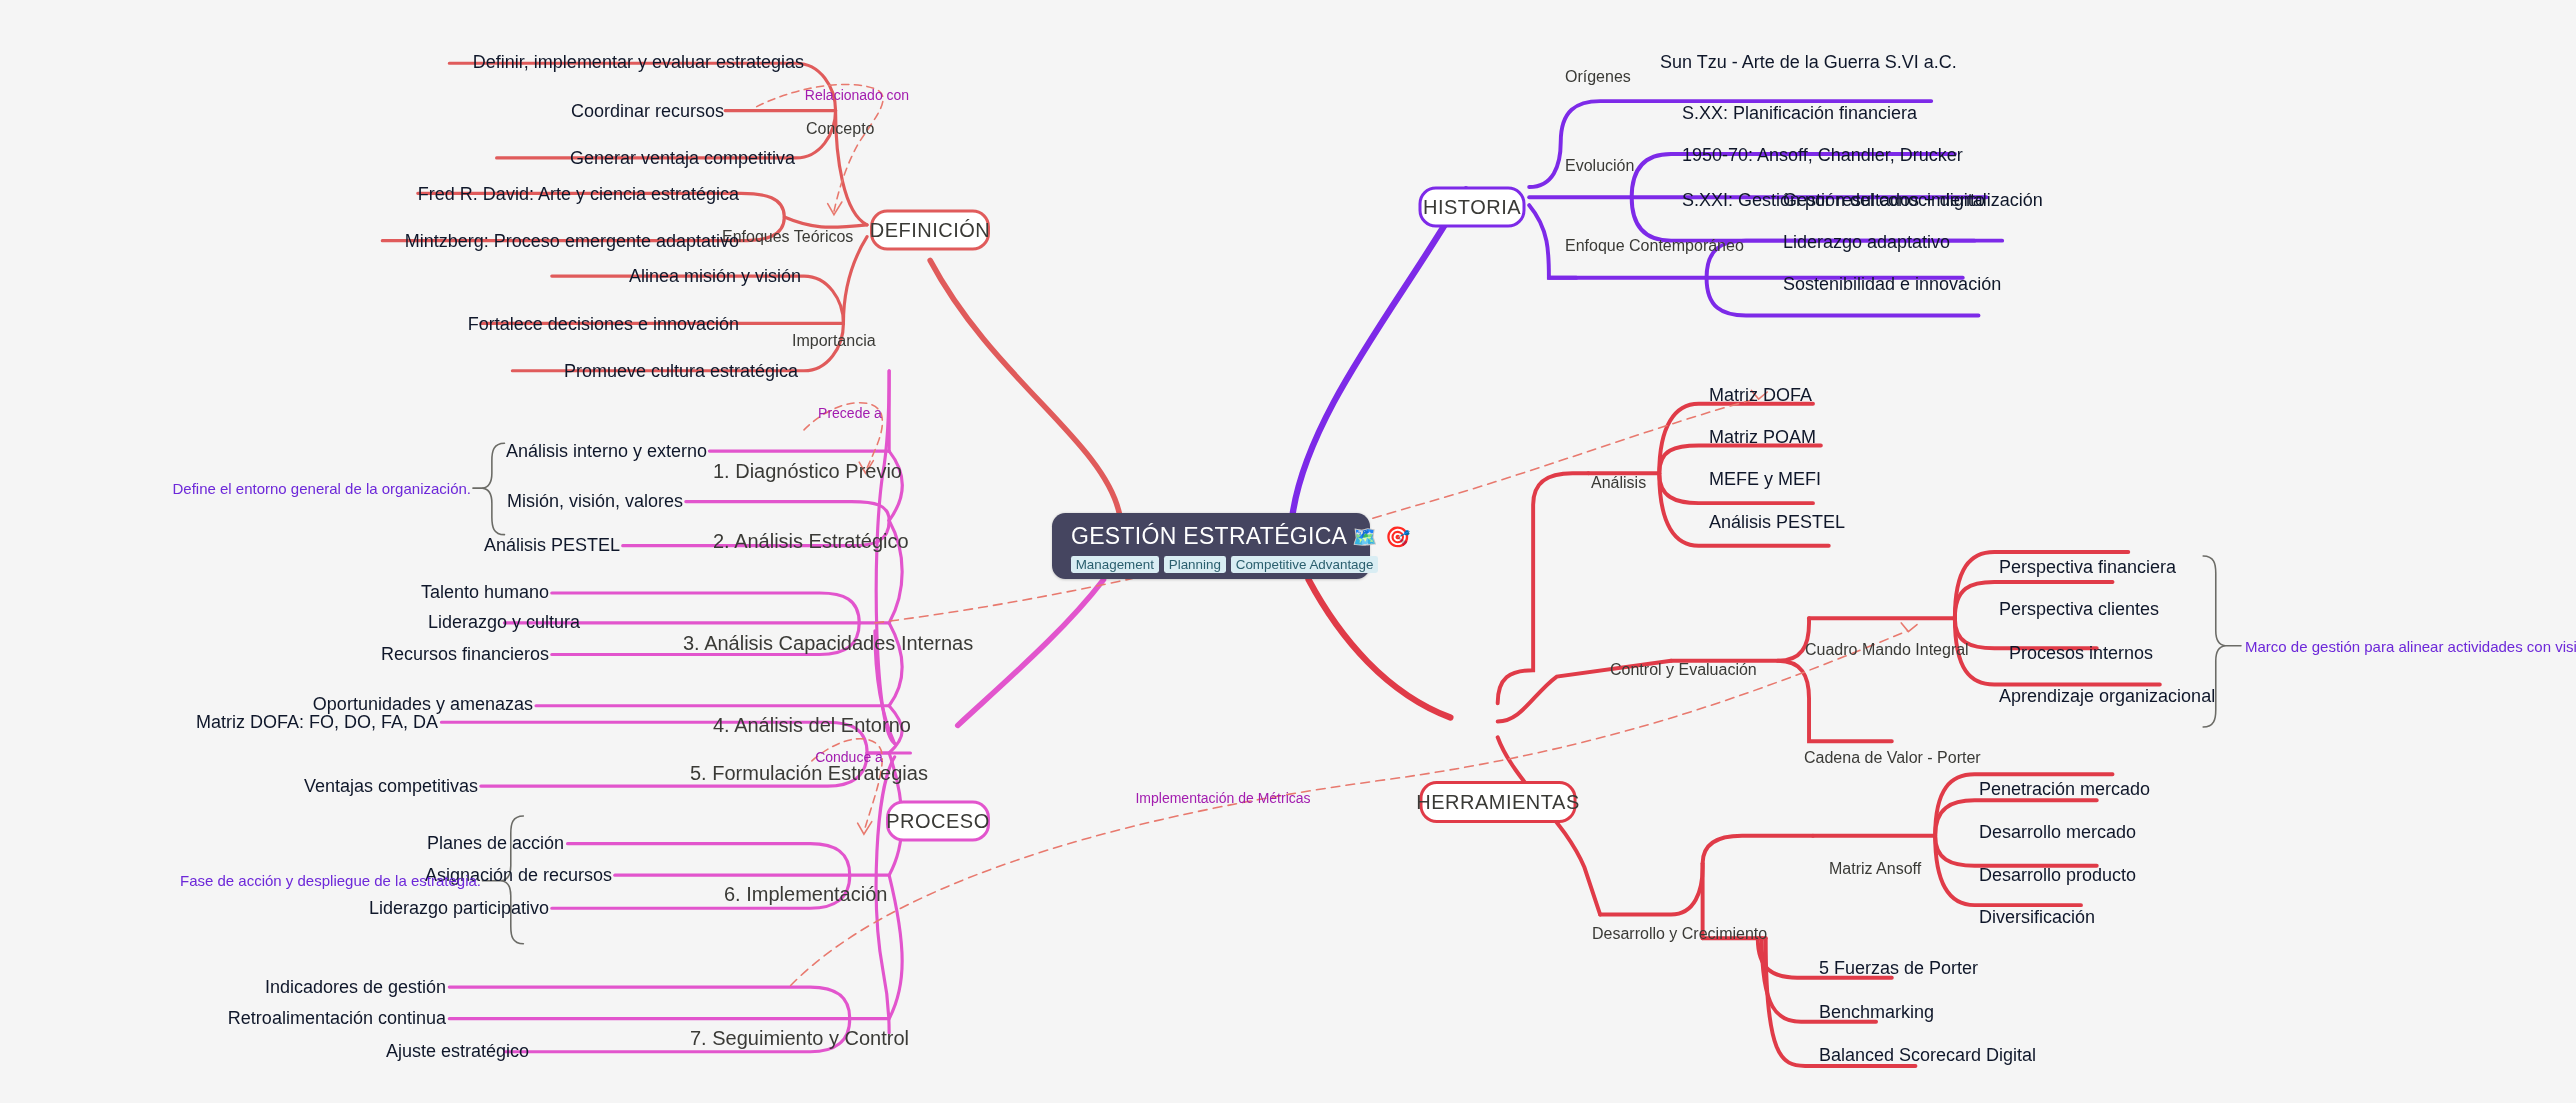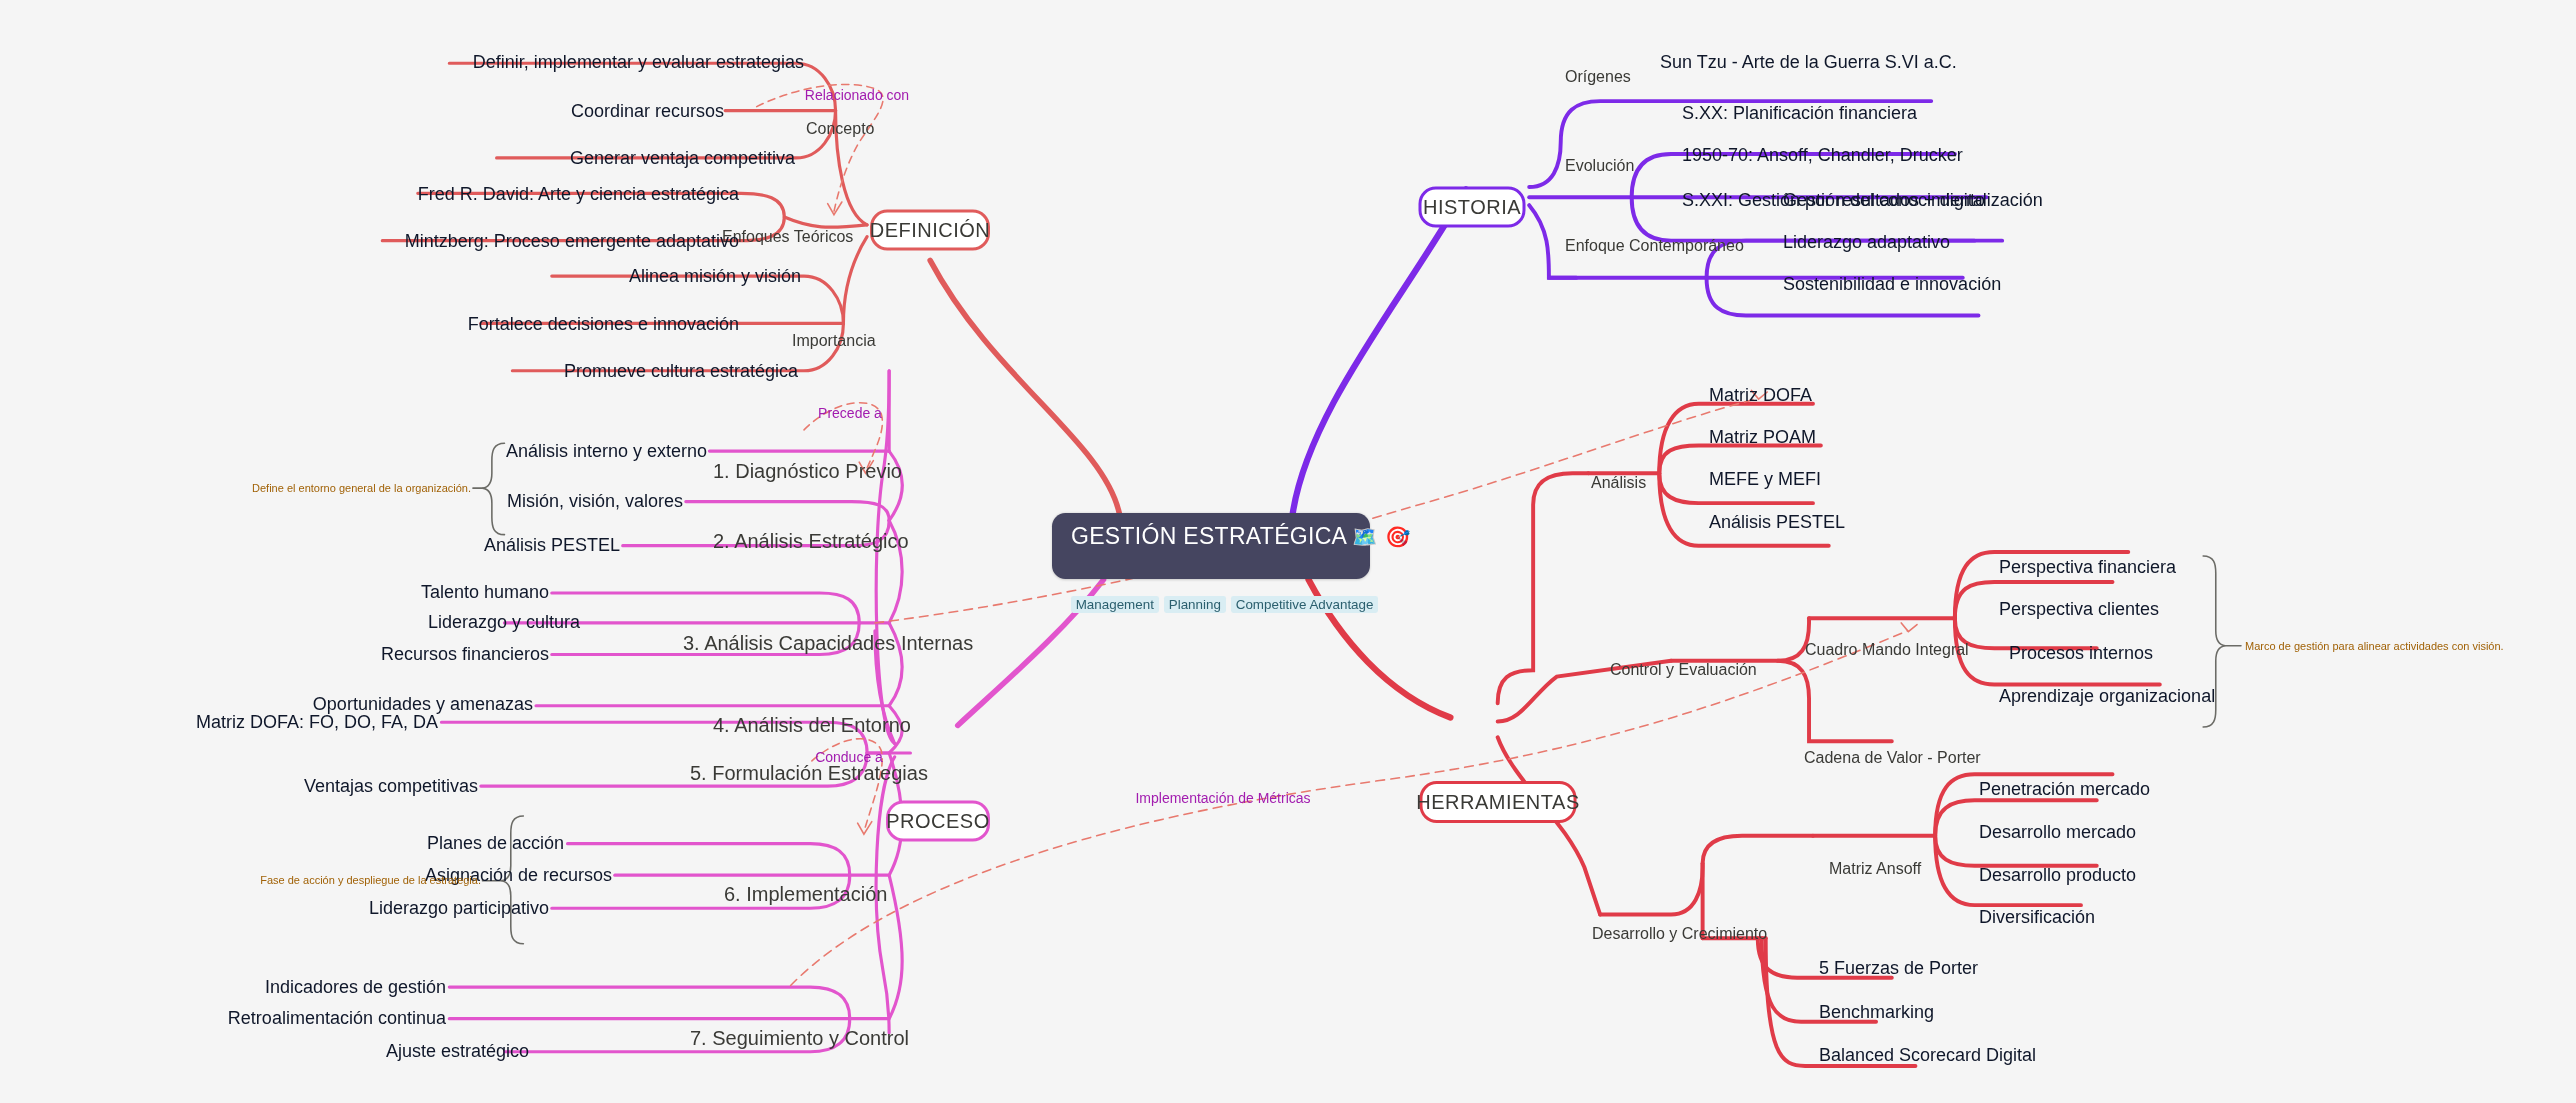--- a/index.html
+++ b/index.html
@@ -34,26 +34,26 @@
   .pill.vio{border:3.2px solid #7d2ae8;}
   .pill.red2{border:3.2px solid #e03b48;}
 
   
   #root{position:absolute;left:1052px;top:513px;width:318px;height:66px;
         background:#454560;border-radius:13.4px;transform:none;
         box-shadow:0 0.8px 2.4px rgba(0,0,0,.18);}
   #root .title{color:#ffffff;font-size:23px;letter-spacing:0.3px;
         position:absolute;left:19px;top:10.2px;white-space:nowrap;}
   #root .emo{font-size:20.5px;}
-  #root .tags{position:absolute;left:19px;top:43px;display:flex;gap:5.5px;margin-top:40px;}
+  #root .tags{position:absolute;left:19px;top:43px;display:flex;gap:5.5px;}
   #root .tag{background:#d9edf3;color:#2b5f6e;font-size:13.4px;
         padding:0.8px 4.7px 1.6px 4.7px;border-radius:2.4px;white-space:nowrap;}
 
   
-  .note{position:absolute;font-size:11px;color:#a16207;white-space:nowrap;}
+  .note{position:absolute;font-size:15px;color:#6d28d9;white-space:nowrap;}
   .note.r{transform:translate(0,-50%);}
   .note.l{transform:translate(-100%,-50%);}
 
   
   .rel{position:absolute;font-size:14px;color:#a21caf;white-space:nowrap;
        transform:translate(-50%,-50%);}
 </style>
 </head>
 <body>
 

